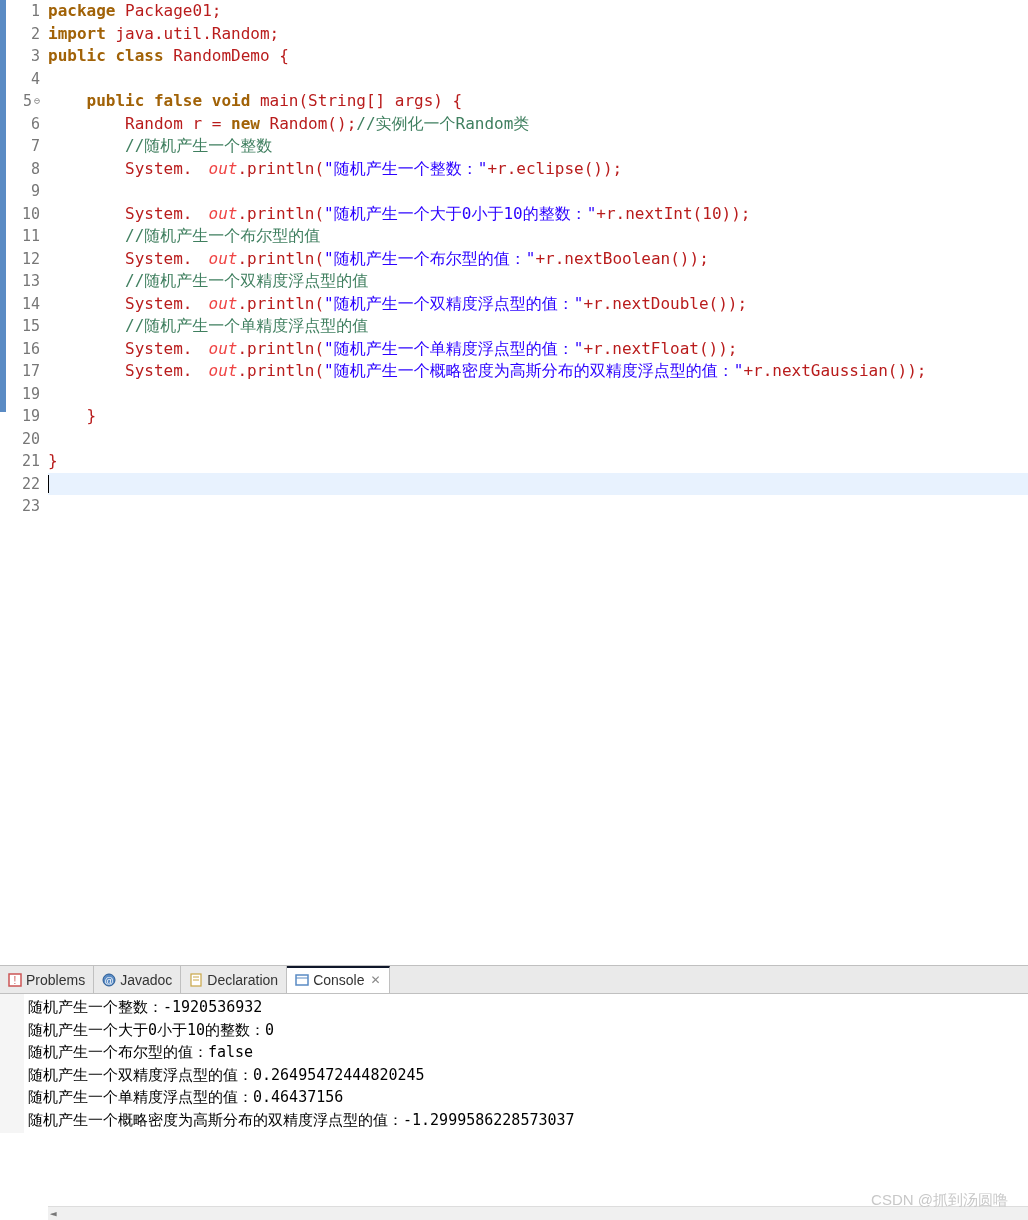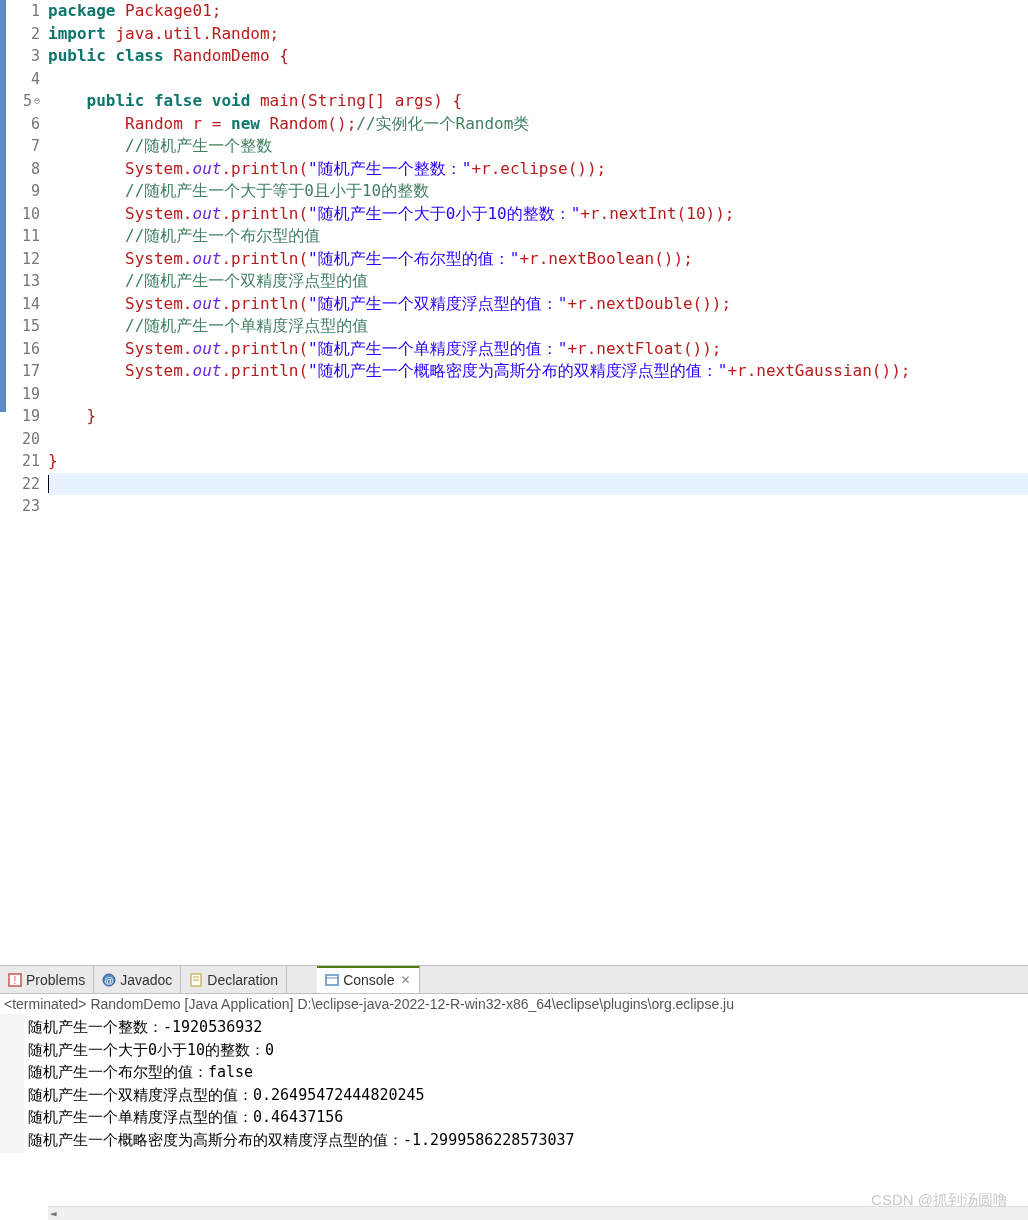--- a/index.html
+++ b/index.html
@@ -52,24 +52,24 @@
       overflow: hidden;
     }
     .code-line {
       height: 22.5px;
       white-space: pre;
       font-family: Consolas, Monaco, monospace;
     }
     .code-line.current {
       background: #e8f2fe;
     }
-    .kw { color: #0f766e; font-weight: bold; }
+    .kw { color: #a16207; font-weight: bold; }
     .comment { color: #3f7f5f; }
     .string { color: #2a00ff; }
-    .field { color: #6d28d9; font-style: italic; }
+    .field { color: #ef4444; font-style: italic; margin-left: 16px; }
     .normal { color: #b91c1c; }
     .scrollbar-h {
       position: absolute;
       bottom: 0;
       left: 48px;
       right: 0;
       height: 14px;
       background: #f0f0f0;
       border-top: 1px solid #ddd;
     }
@@ -99,23 +99,22 @@
       display: flex;
       align-items: center;
       padding: 0 8px;
       height: 100%;
       border-right: 1px solid #c0c0c0;
       color: #333;
       gap: 4px;
     }
     .tab.active {
       background: #fff;
-      border-top: 2px solid #4d7c0f;
+      border-top: 2px solid #0f172a;
       margin-top: -1px;
-      margin-left: 30px;
     }
     .tab-icon {
       width: 14px;
       height: 14px;
       display: inline-block;
     }
     .close-x {
       color: #888;
       font-size: 12px;
       margin-left: 2px;
@@ -191,21 +190,21 @@
     </div>
   <div class="code-area" id="code-area">
       <div class="code-line"><span class="kw">package</span><span class="normal"> Package01;</span></div>
       <div class="code-line"><span class="kw">import</span><span class="normal"> java.util.Random;</span></div>
       <div class="code-line"><span class="kw">public</span><span class="normal"> </span><span class="kw">class</span><span class="normal"> RandomDemo {</span></div>
       <div class="code-line"></div>
       <div class="code-line"><span class="normal">    </span><span class="kw">public</span><span class="normal"> </span><span class="kw">false</span><span class="normal"> </span><span class="kw">void</span><span class="normal"> main(String[] args) {</span></div>
       <div class="code-line"><span class="normal">        Random r = </span><span class="kw">new</span><span class="normal"> Random();</span><span class="comment">//实例化一个Random类</span></div>
       <div class="code-line"><span class="normal">        </span><span class="comment">//随机产生一个整数</span></div>
       <div class="code-line"><span class="normal">        System.</span><span class="field">out</span><span class="normal">.println(</span><span class="string">"随机产生一个整数："</span><span class="normal">+r.eclipse());</span></div>
-      <div class="code-line"><span class="normal">        </span><span class="comment">//随机产生一个大于等于0且小于10的整数</span></div>
+      <div class="code-line"><span class="normal">        </span></div>
       <div class="code-line"><span class="normal">        System.</span><span class="field">out</span><span class="normal">.println(</span><span class="string">"随机产生一个大于0小于10的整数："</span><span class="normal">+r.nextInt(10));</span></div>
       <div class="code-line"><span class="normal">        </span><span class="comment">//随机产生一个布尔型的值</span></div>
       <div class="code-line"><span class="normal">        System.</span><span class="field">out</span><span class="normal">.println(</span><span class="string">"随机产生一个布尔型的值："</span><span class="normal">+r.nextBoolean());</span></div>
       <div class="code-line"><span class="normal">        </span><span class="comment">//随机产生一个双精度浮点型的值</span></div>
       <div class="code-line"><span class="normal">        System.</span><span class="field">out</span><span class="normal">.println(</span><span class="string">"随机产生一个双精度浮点型的值："</span><span class="normal">+r.nextDouble());</span></div>
       <div class="code-line"><span class="normal">        </span><span class="comment">//随机产生一个单精度浮点型的值</span></div>
       <div class="code-line"><span class="normal">        System.</span><span class="field">out</span><span class="normal">.println(</span><span class="string">"随机产生一个单精度浮点型的值："</span><span class="normal">+r.nextFloat());</span></div>
       <div class="code-line"><span class="normal">        System.</span><span class="field">out</span><span class="normal">.println(</span><span class="string">"随机产生一个概略密度为高斯分布的双精度浮点型的值："</span><span class="normal">+r.nextGaussian());</span></div>
       <div class="code-line"></div>
       <div class="code-line"><span class="normal">    }</span></div>
@@ -253,21 +252,20 @@
       <span class="tab-icon">
         <svg viewBox="0 0 14 14">
             <rect x="1" y="2" width="12" height="10" fill="#fff" stroke="#5a8bc4" stroke-width="1.5"></rect>
             <line x1="1" y1="5" x2="13" y2="5" stroke="#5a8bc4"></line>
           </svg>
       </span>
       <span>Console</span>
       <span class="close-x">✕</span>
     </div>
   </div>
-  <div class="console-header">&lt;terminated&gt; RandomDemo [Java Application] D:\eclipse-java-2022-12-R-win32-x86_64\eclipse\plugins\org.eclipse.ju</div>
   <div class="console-output" id="console-output">
       <div class="console-line">随机产生一个整数：-1920536932</div>
       <div class="console-line">随机产生一个大于0小于10的整数：0</div>
       <div class="console-line">随机产生一个布尔型的值：false</div>
       <div class="console-line">随机产生一个双精度浮点型的值：0.26495472444820245</div>
       <div class="console-line">随机产生一个单精度浮点型的值：0.46437156</div>
       <div class="console-line">随机产生一个概略密度为高斯分布的双精度浮点型的值：-1.2999586228573037</div>
     </div>
 </div>
 

